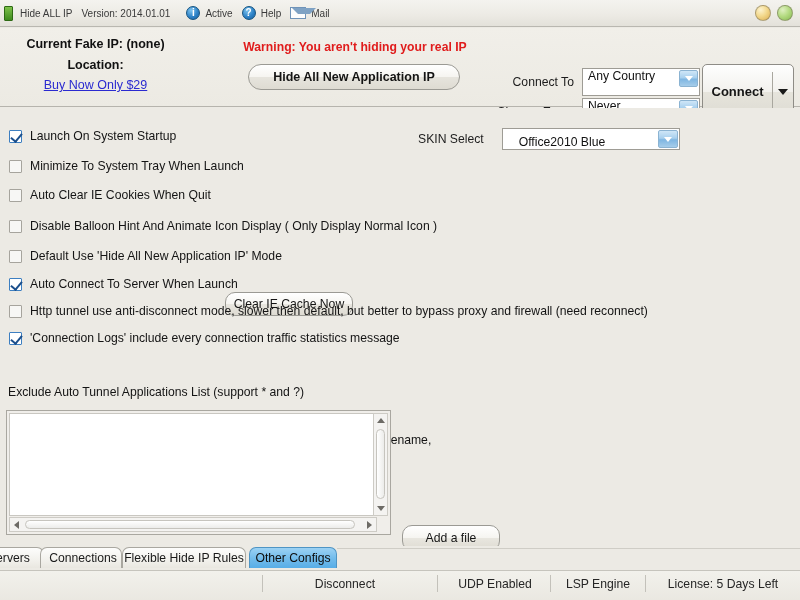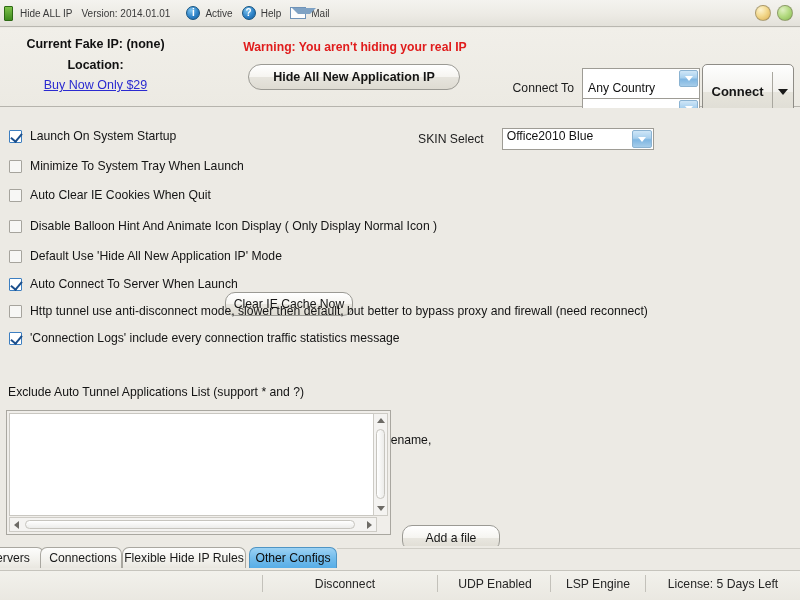--- a/index.html
+++ b/index.html
@@ -147,24 +147,24 @@
     position: absolute;
     display: flex; align-items: center;
   }
   .cc-label {
     font-size: 12.2px; color: #1c1c1c;
     width: 84px; text-align: right;
     margin-right: 8px;
     white-space: nowrap;
   }
   .combo {
-    width: 118px; height: 39px;
+    width: 118px; height: 28px;
     border: 1px solid #9e9c95;
     background: #ffffff;
-    display: flex; align-items: center;
+    display: flex; 
     font-size: 12.2px; color: #111;
     padding-left: 5px;
     position: relative;
     cursor: pointer;
   }
   .combo .arrow {
     position: absolute; right: 1px; top: 1px;
     width: 19px; height: 17px;
     background: linear-gradient(to bottom, #cfe6f7 0%, #a8d0ee 45%, #7fb6e2 55%, #a6cdea 100%);
     border: 1px solid #8bb3d2;
@@ -210,26 +210,26 @@
     width: 800px; height: 437px;
     background: #eceae4;
   }
 
   .skin-row {
     position: absolute; left: 418px; top: 20px;
     display: flex; align-items: center;
   }
   .skin-row .cc-label { width: auto; text-align: right; margin-right: 18px; }
   .skin-combo {
-    width: 152px; height: 22px;
+    width: 178px; height: 22px;
     border: 1px solid #9e9c95;
     background: #ffffff;
-    display: flex; align-items: flex-start;
+    display: flex; align-items: flex-end;
     font-size: 12.2px; color: #111;
-    padding-left: 4px;
+    padding-left: 16px;
     position: relative;
     cursor: pointer;
   }
   .skin-combo .arrow {
     position: absolute; right: 1px; top: 1px;
     width: 20px; height: 18px;
     background: linear-gradient(to bottom, #cfe6f7 0%, #a8d0ee 45%, #7fb6e2 55%, #a6cdea 100%);
     border: 1px solid #8bb3d2;
     border-radius: 2px;
     display: flex; align-items: center; justify-content: center;

